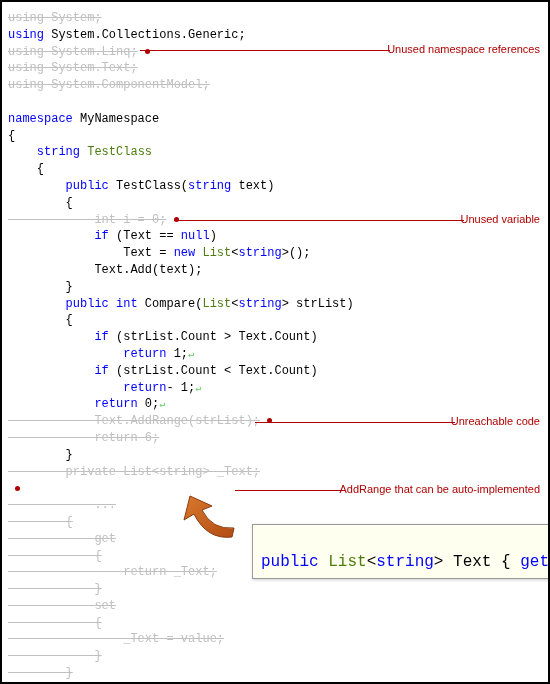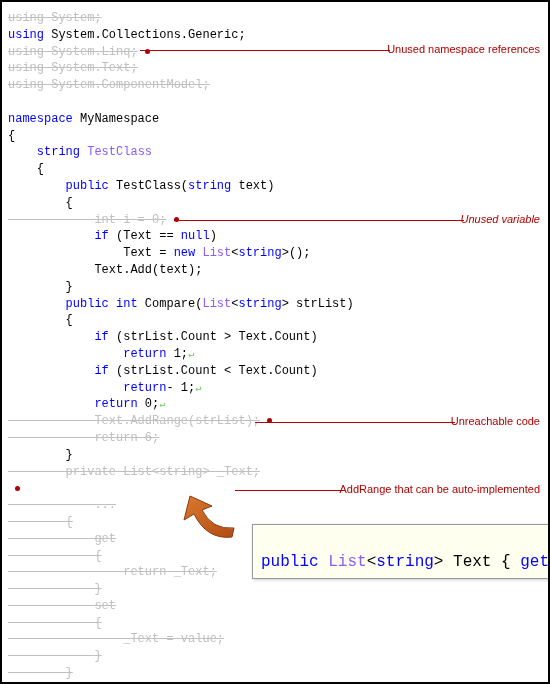--- a/index.html
+++ b/index.html
@@ -10,21 +10,21 @@
     width: 550px;
     height: 684px;
     border: 2px solid #000;
     padding: 8px 6px;
     position: relative;
     overflow: hidden;
     line-height: 1.4;
   }
   .line { white-space: pre; position: relative; }
   .kw { color: #0000ff; }
-  .type { color: #8b5cf6; }
+  .type { color: #4d7c0f; }
   .dead { color: #c0c0c0; text-decoration: line-through; }
   .crlf { color: #5fcf5f; font-size: 10px; }
   .annotation {
     position: absolute;
     right: 8px;
     color: #b00000;
     font-family: Arial, sans-serif;
     font-size: 11px;
     text-align: center;
     z-index: 5;
@@ -98,21 +98,21 @@
 <div class="line"><span class="dead">            set</span></div>
 <div class="line"><span class="dead">            {</span></div>
 <div class="line"><span class="dead">                _Text = value;</span></div>
 <div class="line"><span class="dead">            }</span></div>
 <div class="line"><span class="dead">        }</span></div>
 <div class="line"><span>    }</span></div>
 
 <div class="annotation" style="top:40px;">Unused namespace references</div>
 <div class="annot-line" style="top:48px; left:138px; width:250px;"></div>
 
-<div class="annotation" style="top:210px;font-style:italic;">Unused variable</div>
+<div class="annotation" style="top:210px;">Unused variable</div>
 <div class="annot-line" style="top:218px; left:172px; width:290px;"></div>
 
 <div class="annotation" style="top:412px;">Unreachable code</div>
 <div class="annot-line" style="top:420px; left:253px; width:200px;"></div>
 
 <div class="annotation" style="top:480px;">AddRange that can be auto-implemented</div>
 <div class="annot-line" style="top:488px; left:233px; width:108px;"></div>
 
 <svg class="arrow" style="top:490px; left:170px;" width="80" height="60">
   <defs>

